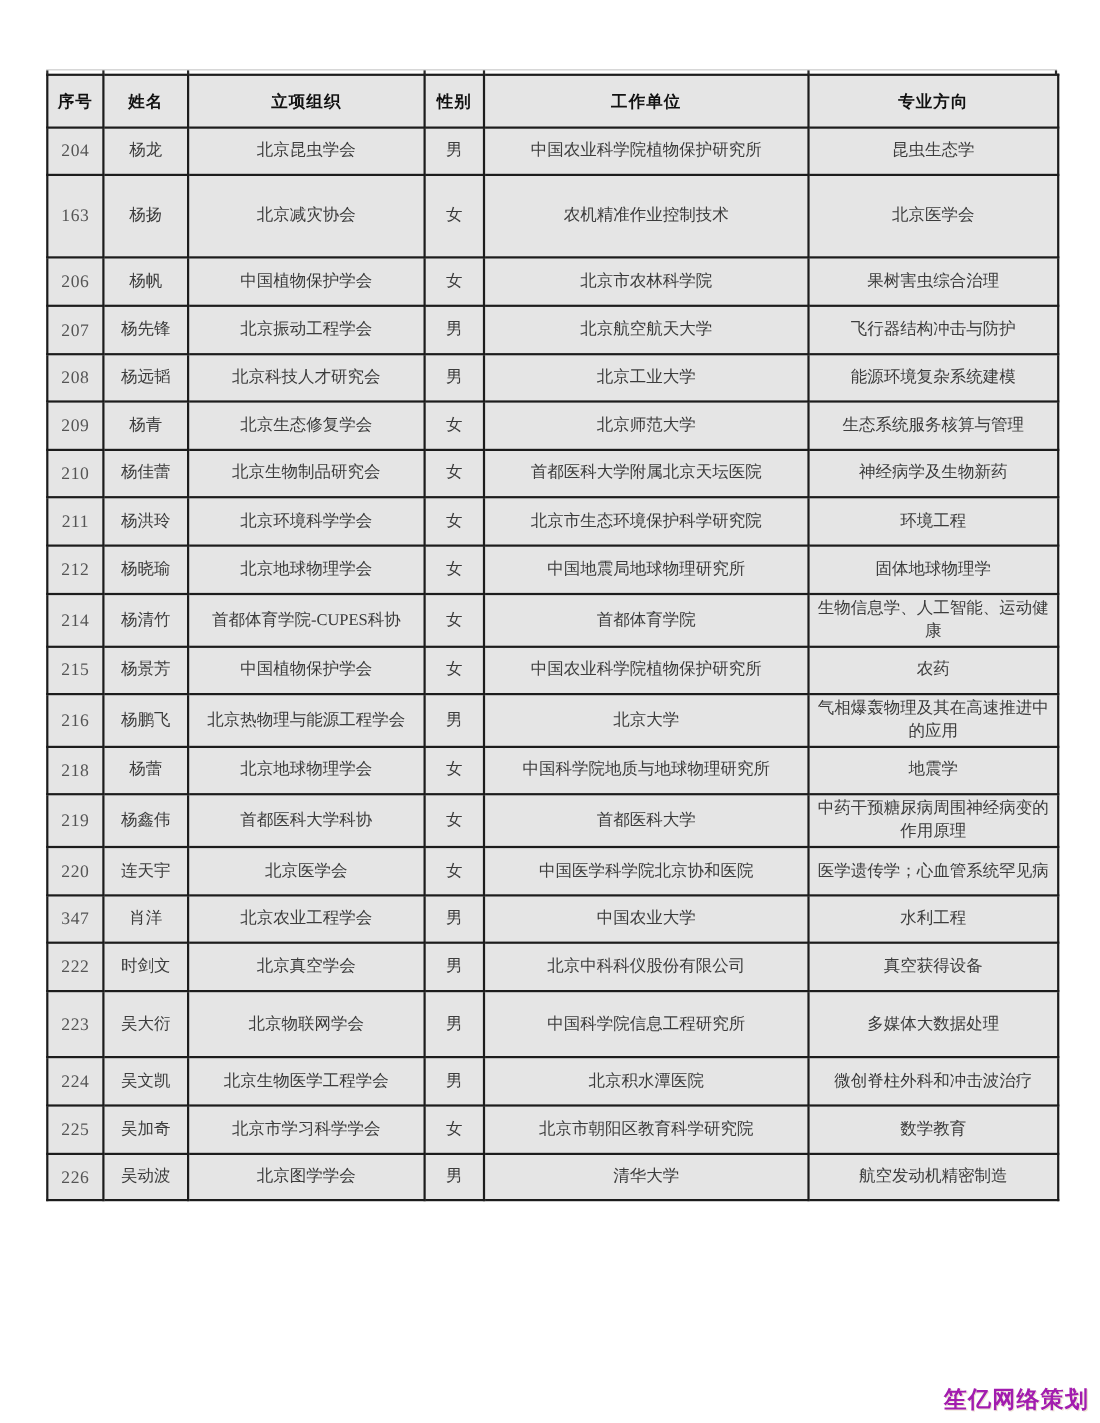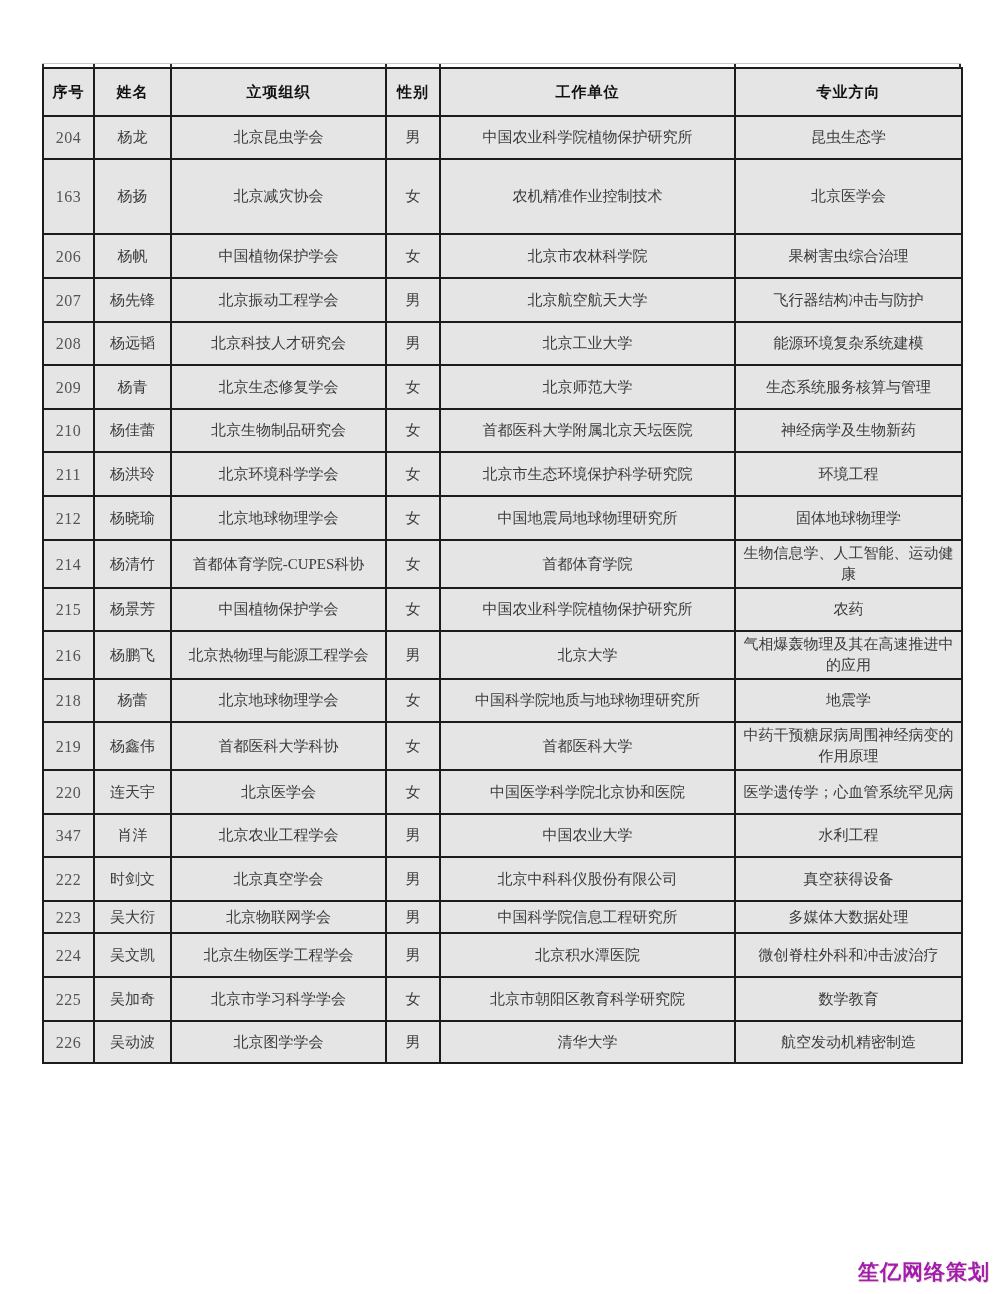--- a/index.html
+++ b/index.html
@@ -240,21 +240,21 @@
           <td class="c-major">水利工程</td>
         </tr>
         <tr style="height: 44px;">
           <td class="c-no">222</td>
           <td class="c-name">时剑文</td>
           <td class="c-org">北京真空学会</td>
           <td class="c-gender">男</td>
           <td class="c-work">北京中科科仪股份有限公司</td>
           <td class="c-major">真空获得设备</td>
         </tr>
-        <tr style="height: 32px;">
+        <tr style="height: 60px;">
           <td class="c-no">223</td>
           <td class="c-name">吴大衍</td>
           <td class="c-org">北京物联网学会</td>
           <td class="c-gender">男</td>
           <td class="c-work">中国科学院信息工程研究所</td>
           <td class="c-major">多媒体大数据处理</td>
         </tr>
         <tr style="height: 44px;">
           <td class="c-no">224</td>
           <td class="c-name">吴文凯</td>

